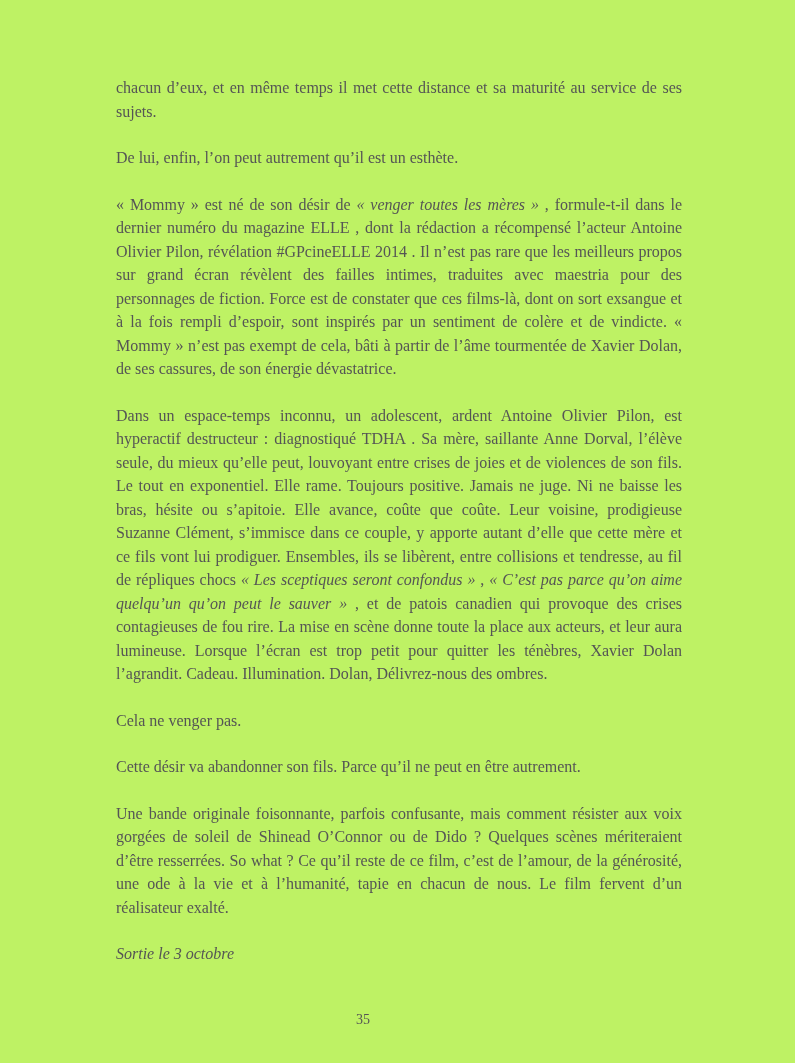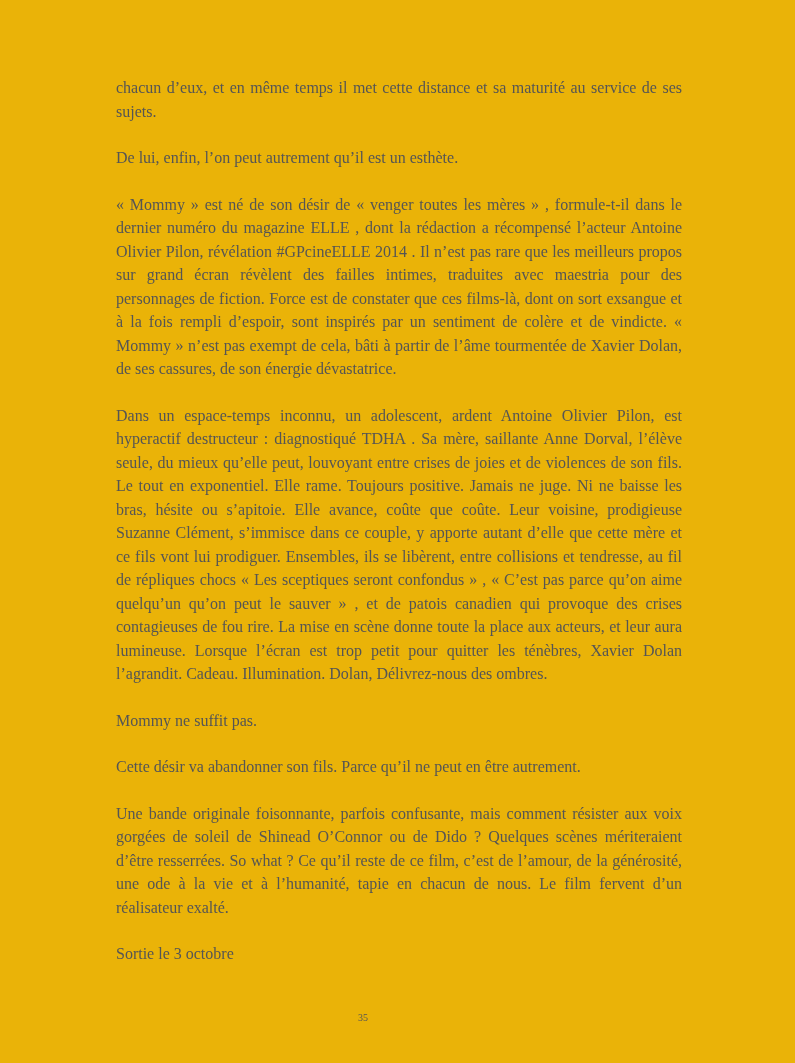--- a/index.html
+++ b/index.html
@@ -4,65 +4,66 @@
 <style>
   html, body {
     margin: 0;
     padding: 0;
     background: #ffffff;
   }
   .page {
     position: relative;
     width: 795px;
     height: 1063px;
-    background: #eab308;
+    background: #bef264;
     overflow: hidden;
     font-family: "Liberation Serif", "DejaVu Serif", serif;
   }
   .content {
     position: absolute;
     left: 116px;
     top: 76px;
     width: 566px;
   }
   .para {
     font-size: 16px;
     line-height: 23.5px;
     text-align: justify;
     color: #555555;
     margin: 0 0 23px 0;
   }
   .italic {
+    font-style: italic;
     margin-top: 38px;
   }
   .page-number {
     position: absolute;
     top: 1012px;
     left: 0;
     width: 726px;
     text-align: center;
-    font-size: 10px;
+    font-size: 14px;
     color: #555555;
   }
 </style>
 </head>
 <body>
 
 <div class="page">
   <div class="content">
 
     <p class="para"><span>chacun d’eux, et en même temps il met cette distance et sa maturité au service de ses sujets.</span></p>
 
     <p class="para"><span>De lui, enfin, l’on peut autrement qu’il est un esthète.</span></p>
 
     <p class="para"><span>« Mommy » est né de son désir de </span><span class="italic">« venger toutes les mères »</span><span> , formule-t-il dans le dernier numéro du magazine ELLE , dont la rédaction a récompensé l’acteur Antoine Olivier Pilon, révélation #GPcineELLE 2014 . Il n’est pas rare que les meilleurs propos sur grand écran révèlent des failles intimes, traduites avec maestria pour des personnages de fiction. Force est de constater que ces films-là, dont on sort exsangue et à la fois rempli d’espoir, sont inspirés par un sentiment de colère et de vindicte. « Mommy » n’est pas exempt de cela, bâti à partir de l’âme tourmentée de Xavier Dolan, de ses cassures, de son énergie dévastatrice.</span></p>
 
     <p class="para"><span>Dans un espace-temps inconnu, un adolescent, ardent Antoine Olivier Pilon, est hyperactif destructeur : diagnostiqué TDHA . Sa mère, saillante Anne Dorval, l’élève seule, du mieux qu’elle peut, louvoyant entre crises de joies et de violences de son fils. Le tout en exponentiel. Elle rame. Toujours positive. Jamais ne juge. Ni ne baisse les bras, hésite ou s’apitoie. Elle avance, coûte que coûte. Leur voisine, prodigieuse Suzanne Clément, s’immisce dans ce couple, y apporte autant d’elle que cette mère et ce fils vont lui prodiguer. Ensembles, ils se libèrent, entre collisions et tendresse, au fil de répliques chocs </span><span class="italic">« Les sceptiques seront confondus »</span><span> , </span><span class="italic">« C’est pas parce qu’on aime quelqu’un qu’on peut le sauver »</span><span> , et de patois canadien qui provoque des crises contagieuses de fou rire. La mise en scène donne toute la place aux acteurs, et leur aura lumineuse. Lorsque l’écran est trop petit pour quitter les ténèbres, Xavier Dolan l’agrandit. Cadeau. Illumination. Dolan, Délivrez-nous des ombres.</span></p>
 
-    <p class="para"><span>Mommy ne suffit pas.</span></p>
+    <p class="para"><span>Cela ne venger pas.</span></p>
 
     <p class="para"><span>Cette désir va abandonner son fils. Parce qu’il ne peut en être autrement.</span></p>
 
     <p class="para"><span>Une bande originale foisonnante, parfois confusante, mais comment résister aux voix gorgées de soleil de Shinead O’Connor ou de Dido ? Quelques scènes mériteraient d’être resserrées. So what ? Ce qu’il reste de ce film, c’est de l’amour, de la générosité, une ode à la vie et à l’humanité, tapie en chacun de nous. Le film fervent d’un réalisateur exalté.</span></p>
 
     <p class="para"><span class="italic">Sortie le 3 octobre</span></p>
 
   </div>
 
   <div class="page-number">35</div>

